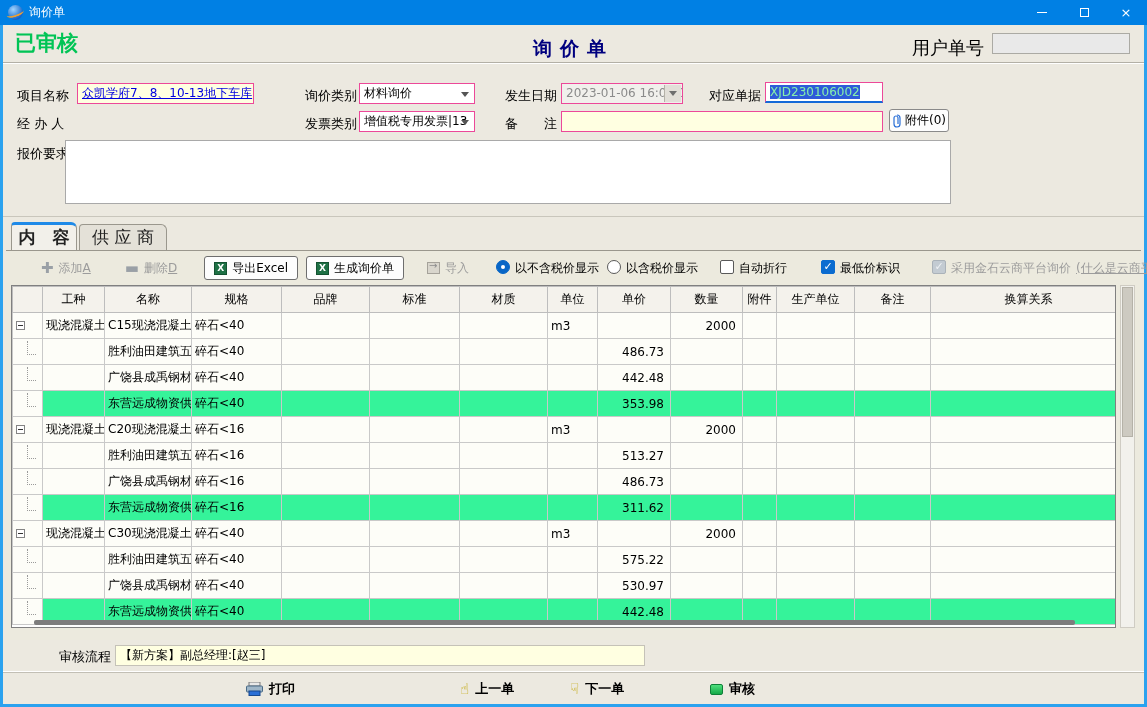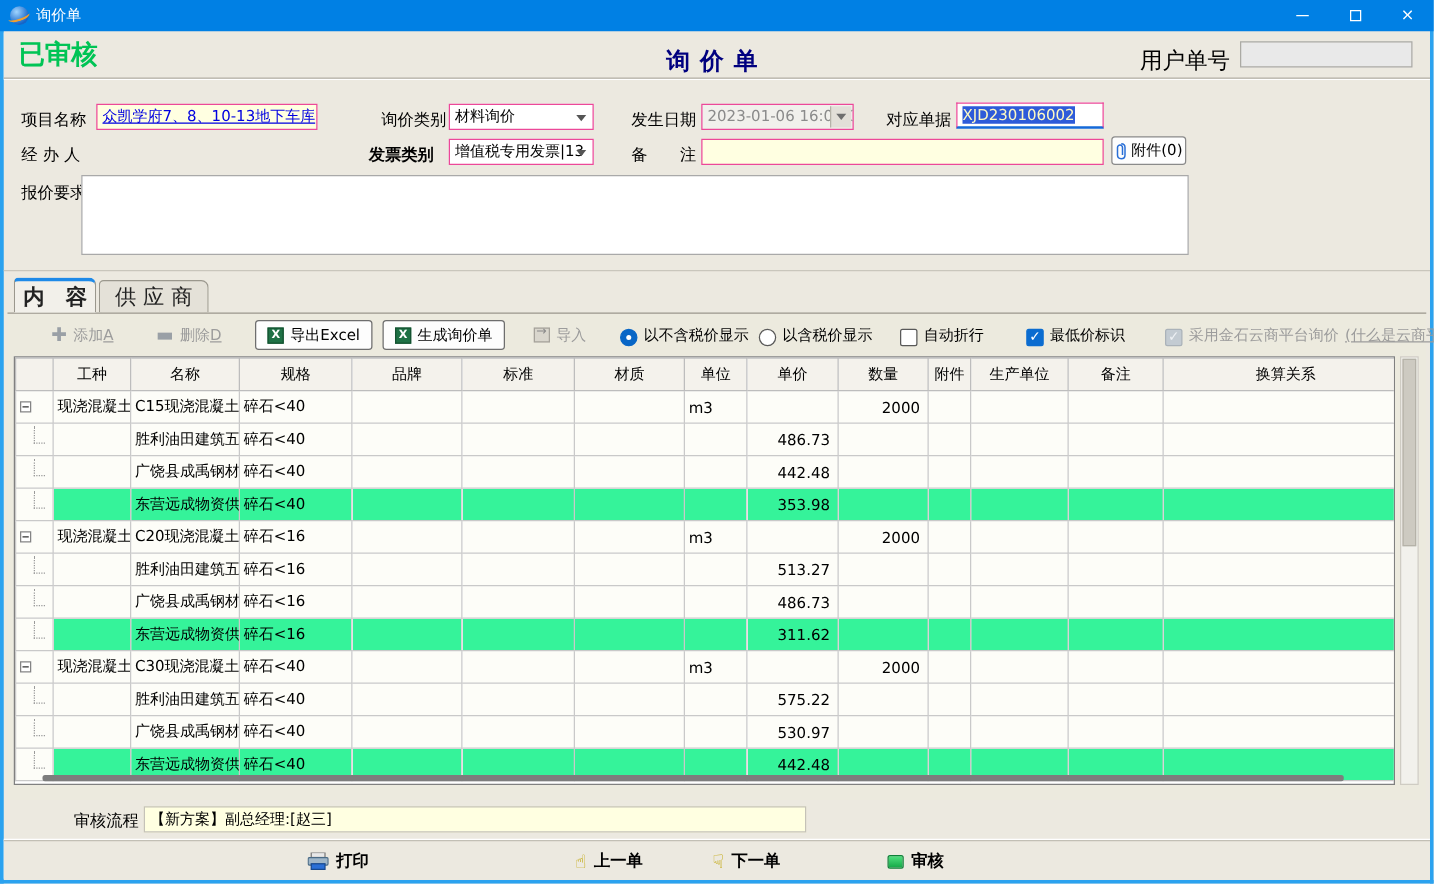--- a/index.html
+++ b/index.html
@@ -37,21 +37,21 @@
   .yellow { background:#ffffe1; }
   .linktext { color:#0000e0; text-decoration:underline; white-space:nowrap; }
   .combo { padding-right:18px; }
   .combo .arrow { position:absolute; right:5px; top:8px; width:0; height:0;
                   border-left:4px solid transparent; border-right:4px solid transparent; border-top:5px solid #555; }
   .combo.disabled { background:#f1f0ec; color:#8b8b8b; }
   .combo.disabled .arrowbox { position:absolute; right:1px; top:1px; bottom:1px; width:17px; background:#e2dfd8;
                   border-left:1px solid #b5b2a8; display:flex; align-items:center; justify-content:center; }
   .combo.disabled .arrowbox b { width:0;height:0;border-left:4px solid transparent;border-right:4px solid transparent;border-top:5px solid #6e6e6e; }
   .refdoc { border-bottom:2px solid #1569d8; }
-  .sel { background:#2e5bd9; color:#fef9c3; }
+  .sel { background:#2e5bd9; color:#86efac; }
   .attach-btn { position:absolute; left:886px; top:46px; width:60px; height:23px; background:#fdfdfd;
                 border:1px solid #8a8a8a; border-radius:3px; display:flex; align-items:center; justify-content:center;
                 gap:3px; font-size:12px; }
   .quote-area { position:absolute; left:62px; top:77px; width:886px; height:64px; background:#fff; border:1px solid #a9a9a9; }
 
   
   .tabstrip { position:absolute; top:216px; left:0; right:0; height:34px; border-top:1px solid #c9c6bc; }
   .tab { position:absolute; bottom:0; height:26px; display:flex; align-items:center; justify-content:center;
          font-size:17px; border:1px solid #9a978d; border-bottom:none; border-radius:4px 6px 0 0; background:#e4e1d8; color:#222; }
   .tab.active { background:#f2f0ea; border-top:3px solid #1e8ae8; font-weight:bold; height:28px; z-index:2; }
@@ -71,21 +71,21 @@
   .import-icon::after { content:"→"; position:absolute; left:1px; top:-3px; color:#8b8b8b; font-size:10px; }
   .radio { width:14px; height:14px; border-radius:50%; border:1px solid #595959; background:#fff; display:inline-block; position:relative; }
   .radio.on { background:#0866c6; border-color:#0866c6; }
   .radio.on::after { content:""; position:absolute; left:4px; top:4px; width:4px; height:4px; border-radius:50%; background:#fff; }
   .chk { width:14px; height:14px; border:1px solid #595959; background:#fff; display:inline-flex; align-items:center;
          justify-content:center; font-size:11px; color:#fff; border-radius:2px; }
   .chk.on { background:#0b6cd0; border-color:#0b6cd0; }
   .chk.on::after { content:"✓"; }
   .chk.dis { background:#c3cbd2; border-color:#aab2b9; }
   .chk.dis::after { content:"✓"; color:#eef1f4; }
-  .opt { display:flex; align-items:flex-end; gap:5px; white-space:nowrap; }
+  .opt { display:flex; align-items:flex-start; gap:5px; white-space:nowrap; }
   .graytext { color:#9c9c9c; }
   .graylink { color:#9c9c9c; text-decoration:underline; }
 
   
   .table-wrap { position:absolute; top:34px; left:5px; right:25px; bottom:12px; background:#fff;
                 border:1px solid #808080; overflow:hidden; }
   table { border-collapse:collapse; table-layout:fixed; width:1114px; font-size:12px; }
   th { height:20px; font-weight:normal; background:#f4f2ec; border:1px solid #bdbdbd; text-align:center;
        overflow:hidden; white-space:nowrap; padding:4px 2px; }
   td { height:26px; border:1px solid #c9c9c9; overflow:hidden; white-space:nowrap; padding:0 3px; background:#fdfdf8; }
@@ -158,21 +158,21 @@
         </span>
     </div>
 
     <span class="flabel" style="left:706px; top:24px;">对应单据</span>
     <div class="ffield refdoc" style="left:762px; top:19px; width:118px;">
       <span class="sel">XJD230106002</span>
     </div>
 
     <span class="flabel" style="left:14px; top:52px;">经 办 人</span>
 
-    <span class="flabel" style="left:292px; top:52px;font-weight:bold;">发票类别</span>
+    <span class="flabel" style="left:302px; top:52px;">发票类别</span>
     <div class="ffield combo" style="left:356px; top:48px; width:116px;">
       <span>增值税专用发票|13</span><span class="arrow"></span>
     </div>
 
     <span class="flabel" style="left:502px; top:52px;">备　　注</span>
     <div class="ffield yellow" style="left:558px; top:48px; width:322px;"></div>
 
     <div class="attach-btn">
       <svg width="10" height="14" viewBox="0 0 10 14">
         <path d="M5 1 C7 1 8 2 8 4 L8 10 C8 12 7 13 5 13 C3 13 2 12 2 10 L2 4 C2 3 3 2 4 2 C5 2 6 3 6 4 L6 10" fill="none" stroke="#2a6fd6" stroke-width="1.2"></path>

